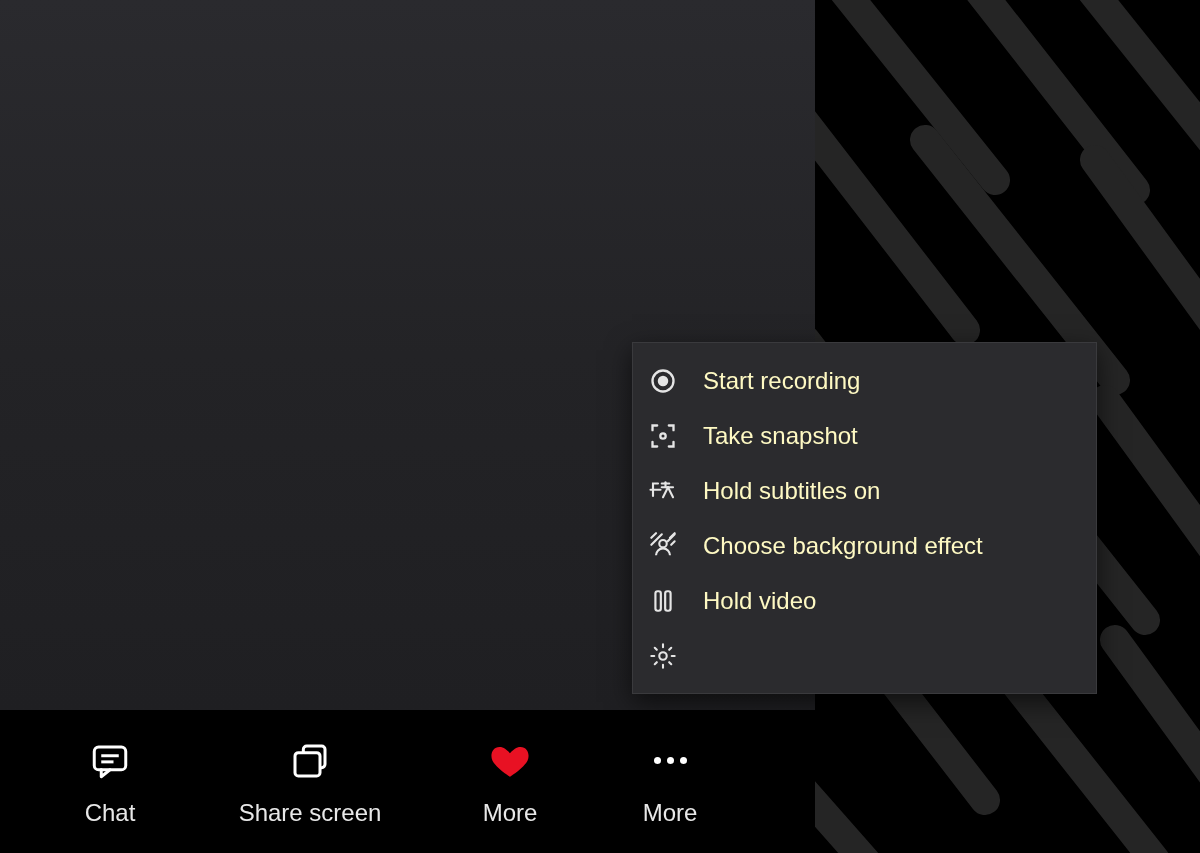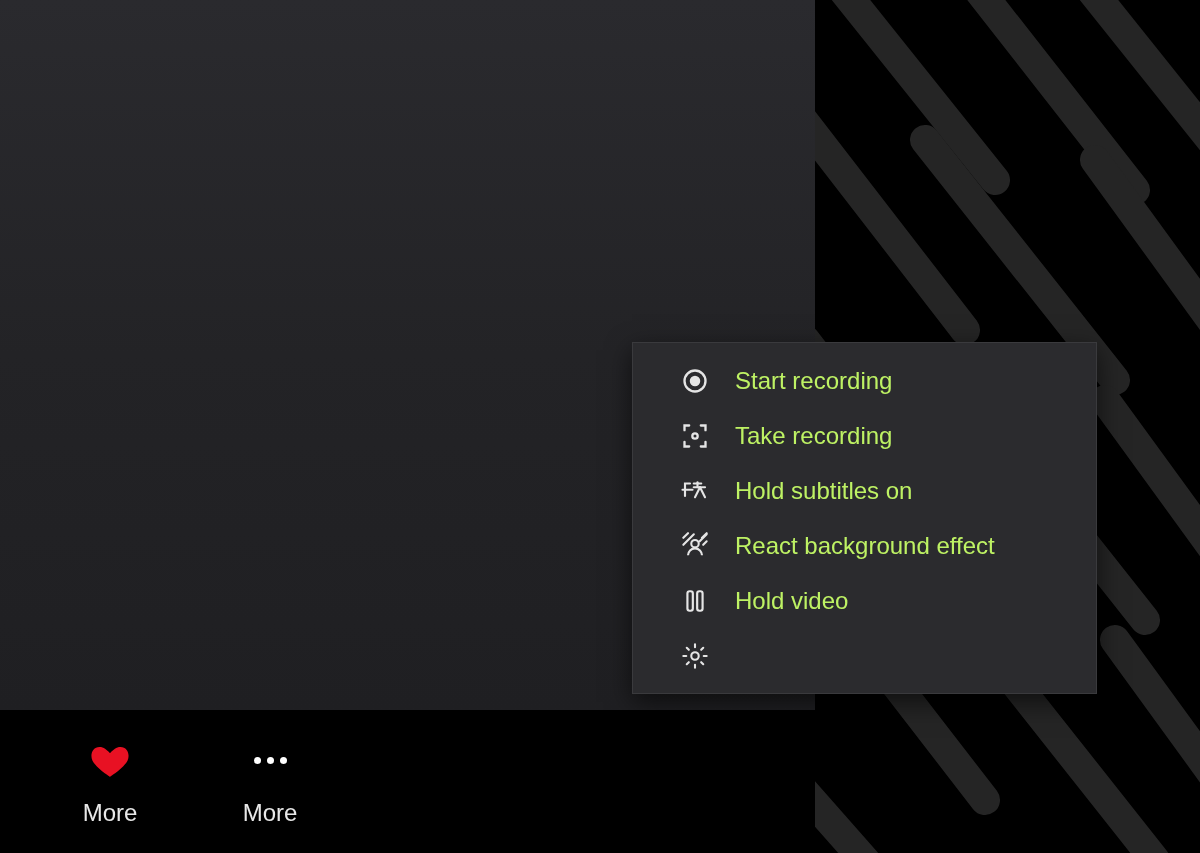--- a/index.html
+++ b/index.html
@@ -80,23 +80,23 @@
       width: 465px;
       background: #2b2b2e;
       border: 1px solid #3a3a3d;
       padding: 10px 0;
       box-shadow: 0 8px 24px rgba(0,0,0,0.6);
     }
     .menu-item {
       display: flex;
       align-items: center;
       height: 55px;
-      padding: 0 44px;
+      padding: 0 12px;
       cursor: pointer;
-      color: #bef264;
+      color: #fef9c3;
     }
     .menu-item .mi-icon {
       width: 36px;
       height: 36px;
       display: flex;
       align-items: center;
       justify-content: center;
       margin-right: 22px;
       flex-shrink: 0;
     }
@@ -136,21 +136,41 @@
       <path d="M 290 400 L 450 620"></path>
       <path d="M 0 580 L 170 800"></path>
       <path d="M 150 620 L 340 860"></path>
       <path d="M 300 640 L 460 860"></path>
       <path d="M -30 770 L 120 940"></path>
     </g>
   </svg>
 </div>
 
 <div class="toolbar">
-
+  <div class="toolbar-item">
+    <div class="icon-wrap">
+      <svg width="42" height="42" viewBox="0 0 24 24" fill="none" stroke="#fff" stroke-width="1.7">
+        <rect x="3" y="4" width="18" height="13" rx="2.5"></rect>
+        <path d="M 7 17 L 7 21 L 12 17" stroke-linejoin="round" stroke-linecap="round"></path>
+        <line x1="7" y1="9" x2="17" y2="9"></line>
+        <line x1="7" y1="12.5" x2="14" y2="12.5"></line>
+      </svg>
+    </div>
+    <span class="label">Chat</span>
+  </div>
+
+  <div class="toolbar-item">
+    <div class="icon-wrap">
+      <svg width="40" height="40" viewBox="0 0 24 24" fill="none" stroke="#fff" stroke-width="1.8">
+        <rect x="3" y="7" width="15" height="14" rx="2"></rect>
+        <path d="M 8 7 L 8 5 C 8 3.9 8.9 3 10 3 L 19 3 C 20.1 3 21 3.9 21 5 L 21 14 C 21 15.1 20.1 16 19 16 L 18 16"></path>
+      </svg>
+    </div>
+    <span class="label">Share screen</span>
+  </div>
 
   <div class="toolbar-item">
     <div class="icon-wrap">
       <svg width="46" height="42" viewBox="0 0 24 24">
         <path d="M12 21s-7.5-4.6-10-9.2C.4 8.4 2 4 6 4c2.5 0 4 1.5 6 3.5C14 5.5 15.5 4 18 4c4 0 5.6 4.4 4 7.8C19.5 16.4 12 21 12 21z" fill="#E81123"></path>
       </svg>
     </div>
     <span class="label">More</span>
   </div>
 
@@ -180,21 +200,21 @@
   <div class="menu-item">
     <div class="mi-icon">
       <svg width="28" height="28" viewBox="0 0 24 24" fill="none" stroke="#e5e5e5" stroke-width="2" stroke-linecap="round">
         <path d="M3 7 L3 3 L7 3"></path>
         <path d="M17 3 L21 3 L21 7"></path>
         <path d="M21 17 L21 21 L17 21"></path>
         <path d="M7 21 L3 21 L3 17"></path>
         <circle cx="12" cy="12" r="2.3"></circle>
       </svg>
     </div>
-    <span class="mi-label">Take recording</span>
+    <span class="mi-label">Take snapshot</span>
   </div>
 
   <div class="menu-item">
     <div class="mi-icon">
       <svg width="30" height="30" viewBox="0 0 24 24" fill="none" stroke="#e5e5e5" stroke-width="1.7" stroke-linecap="round">
         <path d="M4 16 L4 6 L8 6"></path>
         <path d="M2 11 L10 11"></path>
         <path d="M14 5 L14 9"></path>
         <path d="M11 6 L17 6"></path>
         <path d="M11 9 L20 9"></path>
@@ -210,21 +230,21 @@
       <svg width="28" height="28" viewBox="0 0 24 24" fill="none" stroke="#e5e5e5" stroke-width="1.8">
         <circle cx="12" cy="10" r="3.2"></circle>
         <path d="M6 20 c0-3.3 2.7-6 6-6 s6 2.7 6 6"></path>
         <line x1="2" y1="5" x2="6" y2="1" stroke-linecap="round"></line>
         <line x1="2" y1="11" x2="11" y2="2" stroke-linecap="round"></line>
         <line x1="16" y1="2" x2="22" y2="8" stroke-linecap="round" transform="rotate(90 19 5)"></line>
         <line x1="18" y1="5" x2="22" y2="1" stroke-linecap="round"></line>
         <line x1="19" y1="11" x2="22" y2="8" stroke-linecap="round"></line>
       </svg>
     </div>
-    <span class="mi-label">React background effect</span>
+    <span class="mi-label">Choose background effect</span>
   </div>
 
 
   <div class="menu-item">
     <div class="mi-icon">
       <svg width="26" height="28" viewBox="0 0 24 24" fill="none" stroke="#e5e5e5" stroke-width="2">
         <rect x="5" y="3" width="5" height="18" rx="2"></rect>
         <rect x="14" y="3" width="5" height="18" rx="2"></rect>
       </svg>
     </div>

